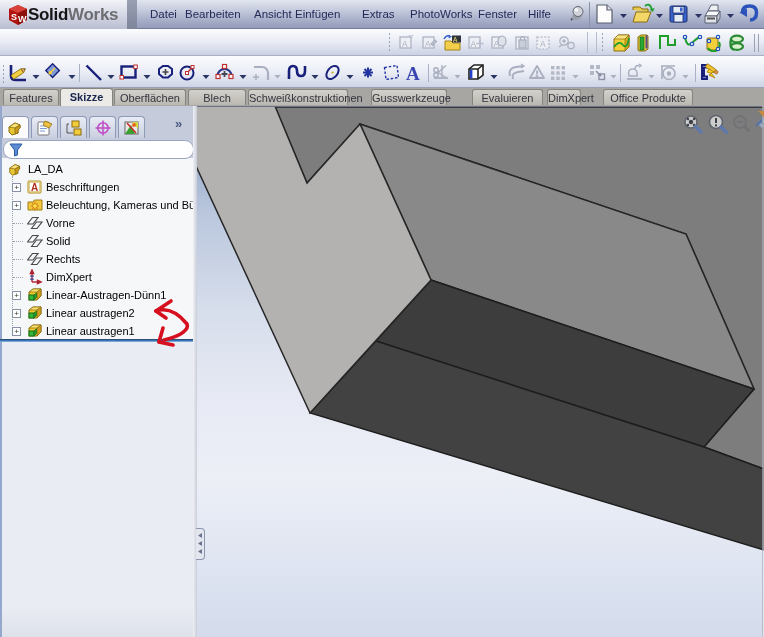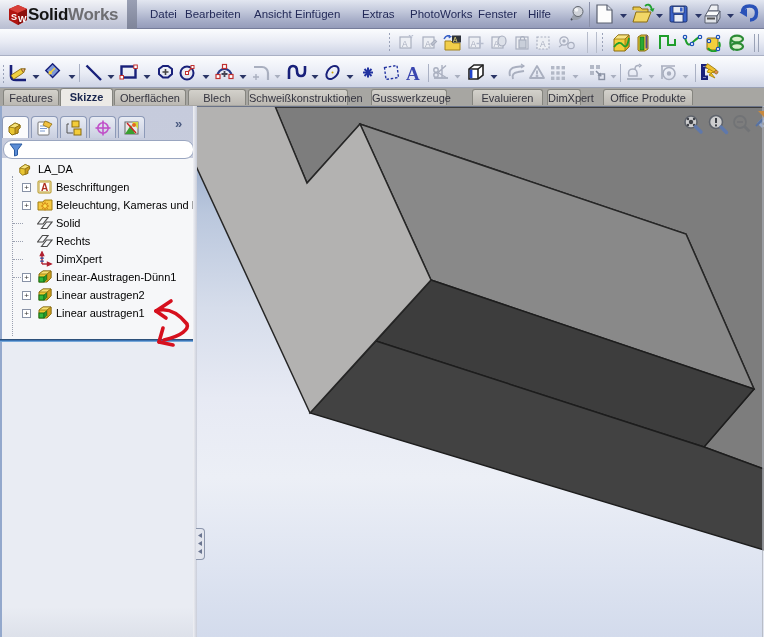--- a/index.html
+++ b/index.html
@@ -21,21 +21,21 @@
 .tab{position:absolute;top:1px;height:16px;line-height:16px;text-align:center;font-size:11px;color:#33333e;background:linear-gradient(180deg,#d3d1cb 0%,#bbb8b2 100%);border:1px solid #85857f;border-bottom:none;border-radius:3px 3px 0 0;box-sizing:border-box;}
 .tab.active{background:#eceae6;color:#18254e;font-weight:bold;top:0;height:22px;line-height:17px;}
 
 #panel{left:0;top:106px;width:196px;height:531px;background:linear-gradient(180deg,#c6cbdc 0%,#ccd2e2 100%);border-left:2px solid #93a8cc;box-sizing:border-box;}
 #treebg{left:2px;top:158px;width:191px;height:181px;background:#f6f7f9;}
 #belowbar{left:2px;top:342px;width:191px;height:295px;background:linear-gradient(180deg,#e9ecf3 0%,#e9ecf3 90%,#dde1ea 100%);}
 #ptabs{left:2px;top:116px;height:22px;display:flex;}
 .ptab{width:25px;height:21px;border:1px solid #8d9ab8;border-bottom:none;border-radius:4px 4px 0 0;background:linear-gradient(180deg,#e9ecf4,#c9cfe0);margin-right:2px;display:flex;align-items:center;justify-content:center;}
 .ptab.active{background:#fbfbfc;}
 #filterwrap{left:3px;top:140px;width:189px;height:17px;background:#fff;border:1px solid #9aa6c0;border-radius:9px;display:flex;align-items:center;}
-#tree{left:14px;top:160px;width:192px;font-size:11px;color:#000;}
+#tree{left:4px;top:160px;width:192px;font-size:11px;color:#000;}
 .trow{height:18px;display:flex;align-items:center;position:relative;}
 .plus{width:9px;height:9px;border:1px solid #8892a6;background:#fff;box-sizing:border-box;position:absolute;left:8px;font-size:8px;line-height:7px;text-align:center;color:#333;}
 .ticon16{width:16px;height:16px;position:absolute;left:23px;}
 .tlabel{position:absolute;left:42px;white-space:nowrap;}
 #rollback{left:0;top:339px;width:196px;height:3px;background:linear-gradient(180deg,#27405e 0%,#3f7ec4 60%,#9cc4e8 100%);}
 #splitter{left:193px;top:106px;width:4px;height:531px;background:linear-gradient(90deg,#f0f1f5,#c9cdd9);}
 #splithandle{left:196px;top:528px;width:8px;height:30px;background:#e3e6ee;border:1px solid #8c96ac;border-left:none;border-radius:0 4px 4px 0;}
 
 #viewport{left:197px;top:106px;width:567px;height:531px;background:linear-gradient(180deg,#7e91b4 0%,#9dafcc 9%,#bac7dd 20%,#d6ddeb 38%,#e7eaf4 55%,#ecEFF6 70%,#dee4f1 87%,#d3dbec 100%);border-top:1px solid #6a7388;box-sizing:border-box;}
 </style></head>
@@ -440,20 +440,27 @@
           <line x1="5.2" y1="11.8" x2="6.2" y2="10.8"></line>
         </g>
       </svg>
       <span class="tlabel">Beleuchtung, Kameras und Büh</span>
     </div>
  <div class="trow">
       <svg class="ticon16" width="16" height="16" viewBox="0 0 16 16">
         <polygon points="0.5,9 5.5,2.5 11,2.5 6,9" fill="none" stroke="#4a4a4a" stroke-width="1.2"></polygon>
         <polygon points="4.5,13.5 9.5,7 15,7 10,13.5" fill="none" stroke="#4a4a4a" stroke-width="1.2"></polygon>
       </svg>
+      <span class="tlabel">Vorne</span>
+    </div>
+ <div class="trow">
+      <svg class="ticon16" width="16" height="16" viewBox="0 0 16 16">
+        <polygon points="0.5,9 5.5,2.5 11,2.5 6,9" fill="none" stroke="#4a4a4a" stroke-width="1.2"></polygon>
+        <polygon points="4.5,13.5 9.5,7 15,7 10,13.5" fill="none" stroke="#4a4a4a" stroke-width="1.2"></polygon>
+      </svg>
       <span class="tlabel">Solid</span>
     </div>
  <div class="trow">
       <svg class="ticon16" width="16" height="16" viewBox="0 0 16 16">
         <polygon points="0.5,9 5.5,2.5 11,2.5 6,9" fill="none" stroke="#4a4a4a" stroke-width="1.2"></polygon>
         <polygon points="4.5,13.5 9.5,7 15,7 10,13.5" fill="none" stroke="#4a4a4a" stroke-width="1.2"></polygon>
       </svg>
       <span class="tlabel">Rechts</span>
     </div>
  <div class="trow">

